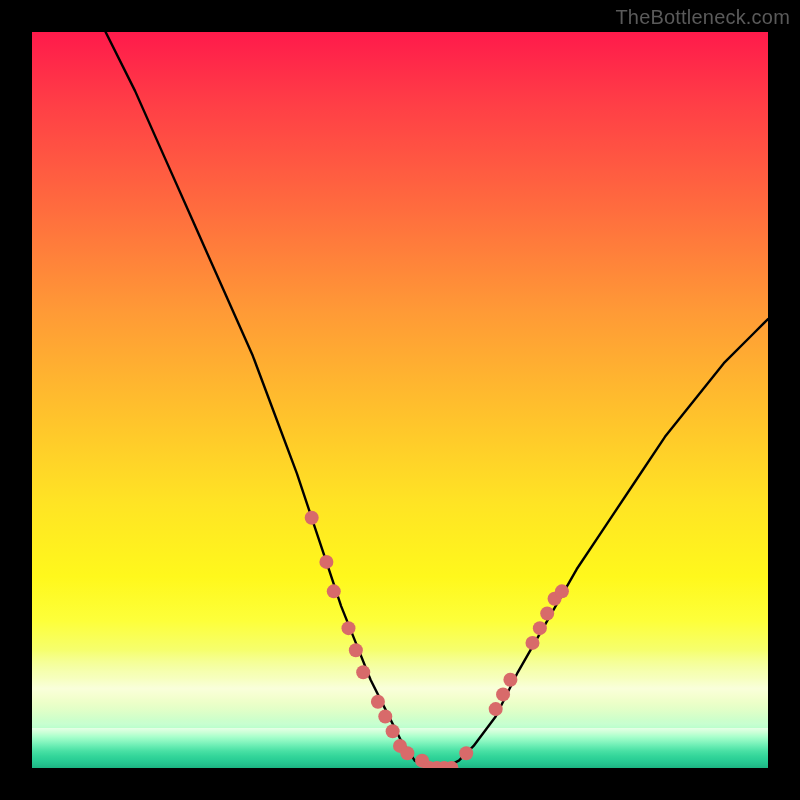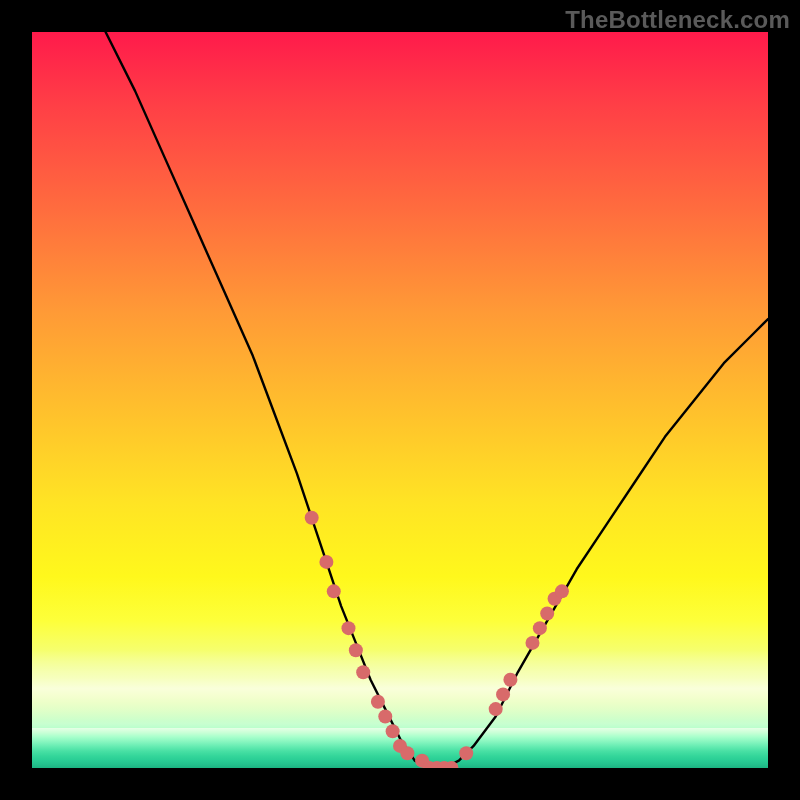--- a/index.html
+++ b/index.html
@@ -84,22 +84,22 @@
     top: 0;
     width: 736px;
     height: 736px;
     pointer-events: none;
   }
   .watermark {
     position: absolute;
     top: 6px;
     right: 10px;
     color: #5a5a5a;
-    font-size: 24px;
-    font-weight: 700;
+    font-size: 20px;
+    font-weight: 400;
     letter-spacing: 0.2px;
     user-select: none;
   }
 </style>
 </head>
 <body>
 
 <div class="frame">
   <div class="plot">
     <div class="soft-band"></div>

